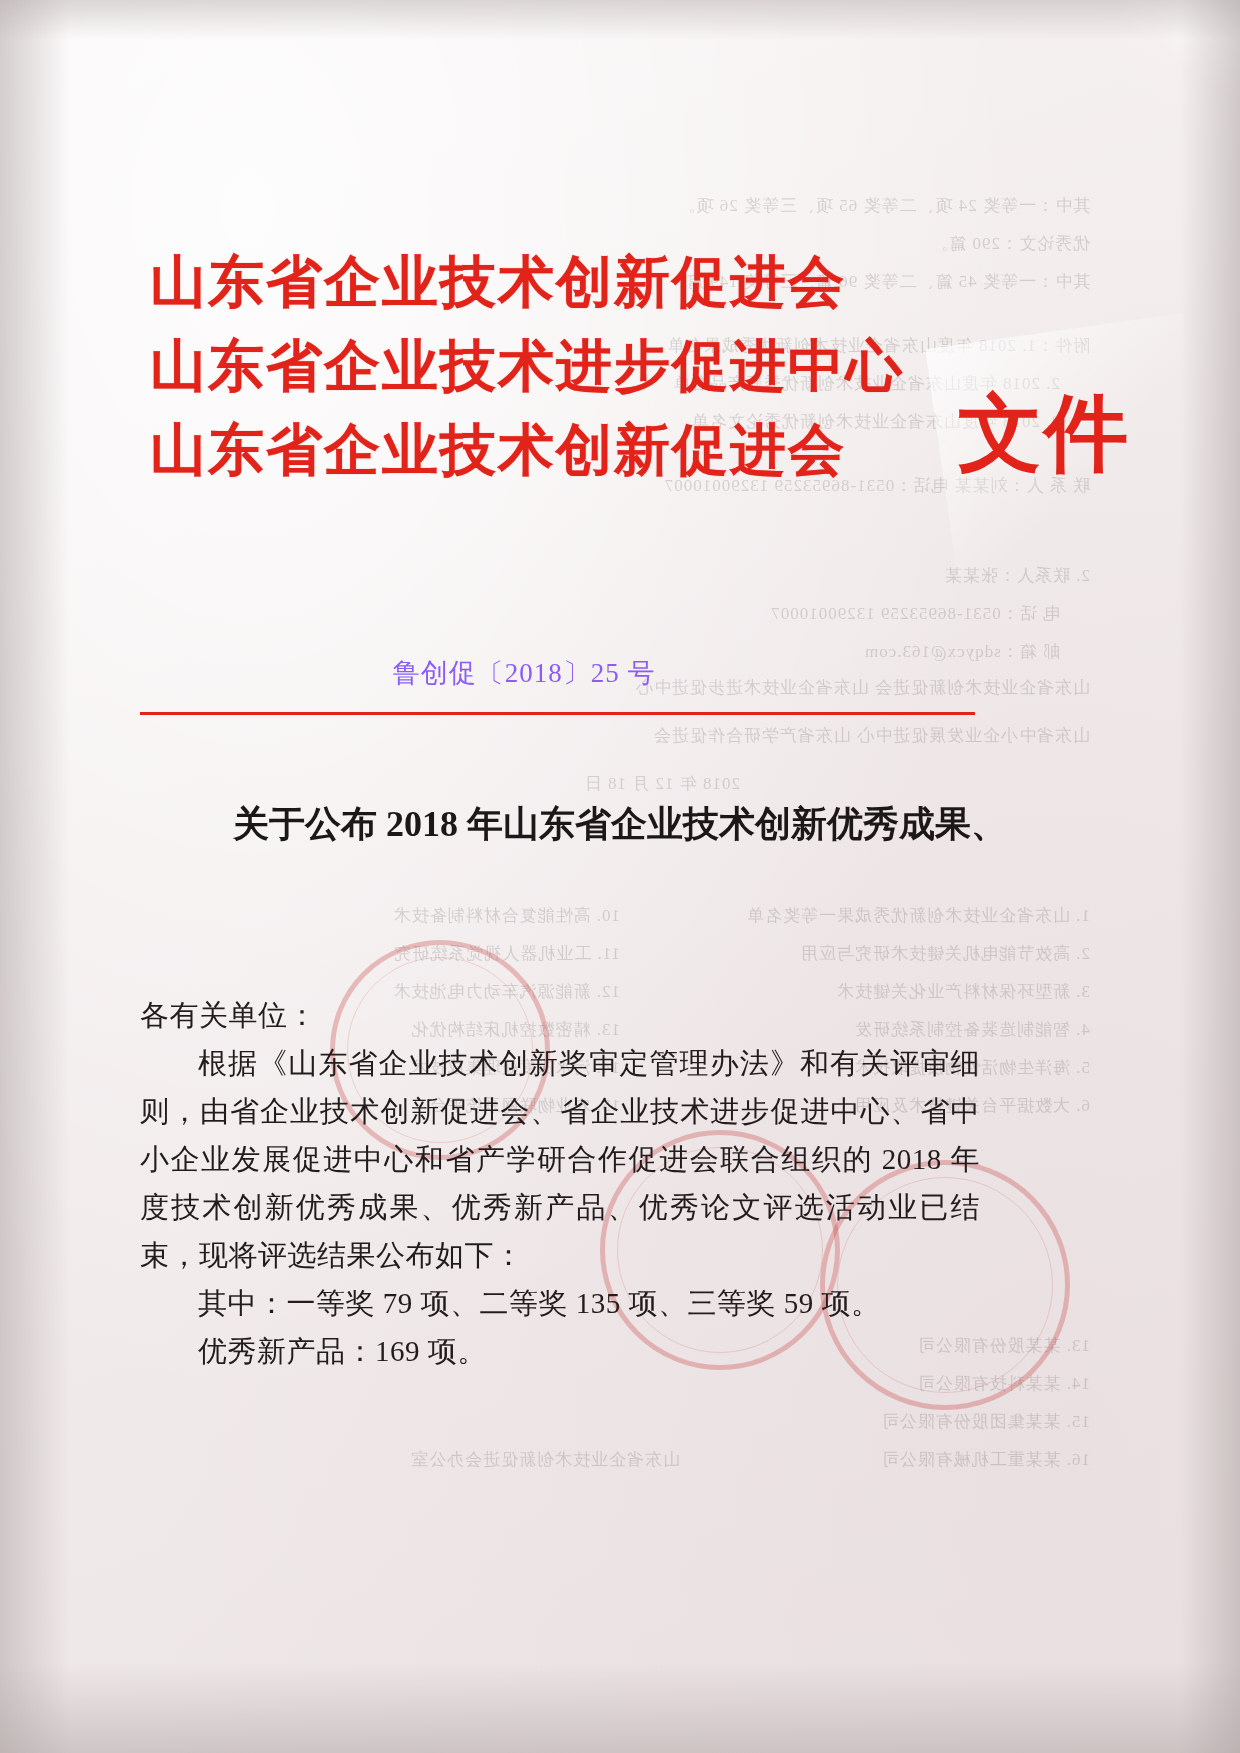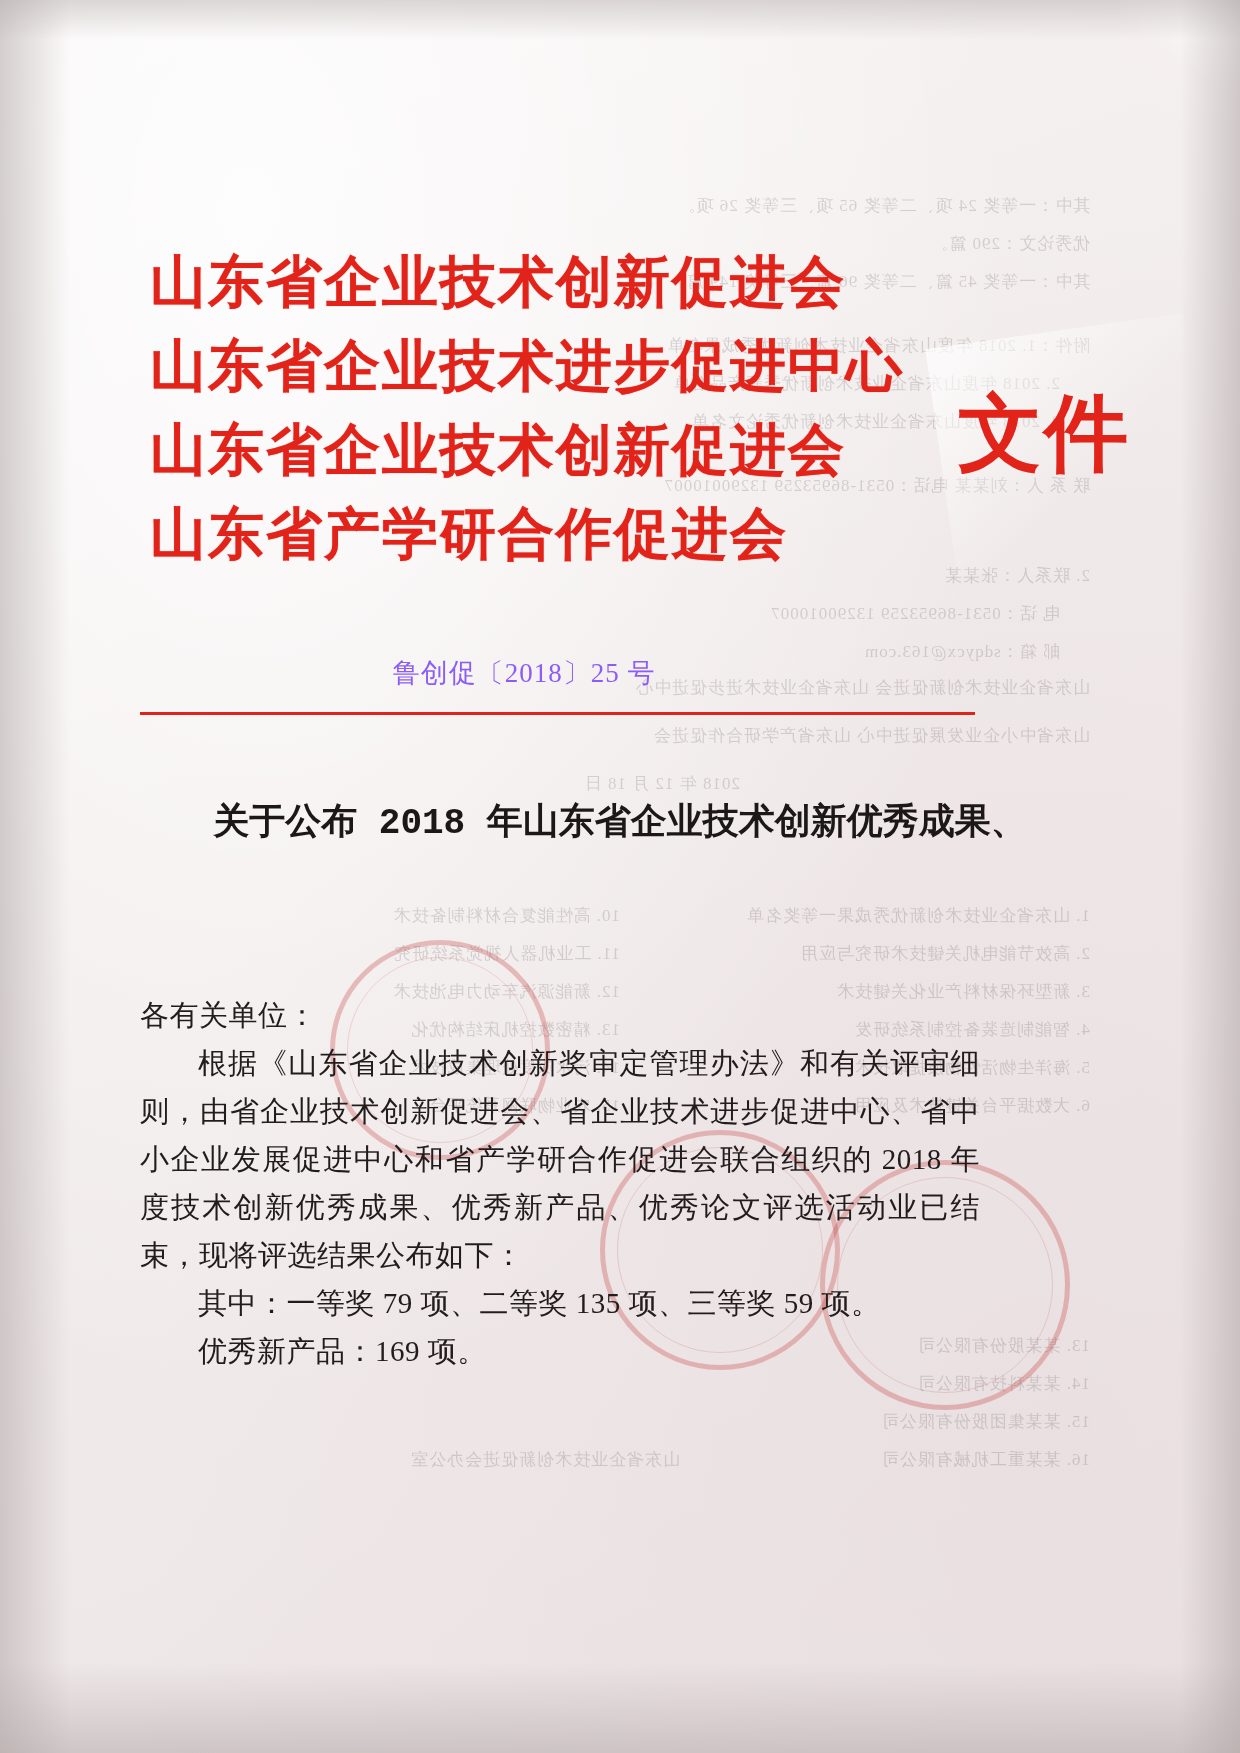--- a/index.html
+++ b/index.html
@@ -135,21 +135,20 @@
     position: absolute;
     top: 795px;
     left: 130px;
     width: 980px;
     text-align: center;
     font-size: 36px;
     font-weight: 700;
     line-height: 58px;
     color: #1d1818;
     letter-spacing: 0px;
-    font-family: Liberation Mono, monospace;
   }
   .title .line2 { display: block; }
 
   .body-text {
     position: absolute;
     top: 965px;
     left: 140px;
     width: 840px;
     font-size: 29px;
     line-height: 48px;
@@ -226,21 +225,20 @@
   <div class="seal" style="left:330px; top:940px; width:210px; height:210px;"></div>
   <div class="seal" style="left:600px; top:1130px; width:230px; height:230px;"></div>
   <div class="seal" style="left:820px; top:1160px; width:240px; height:240px;"></div>
 
   <div class="content">
 
     <div class="masthead">
       <div class="mast-line">山东省企业技术创新促进会</div>
       <div class="mast-line">山东省企业技术进步促进中心</div>
       <div class="mast-line">山东省企业技术创新促进会</div>
-      <div class="mast-line">山东省产学研合作促进会</div>
       <div class="mast-big">文件</div>
     </div>
 
     <div class="doc-number">鲁创促〔2018〕25 号</div>
     <div class="red-rule"></div>
 
     <div class="title">
       <span>关于公布 2018 年山东省企业技术创新优秀成果、</span>
     </div>
 

